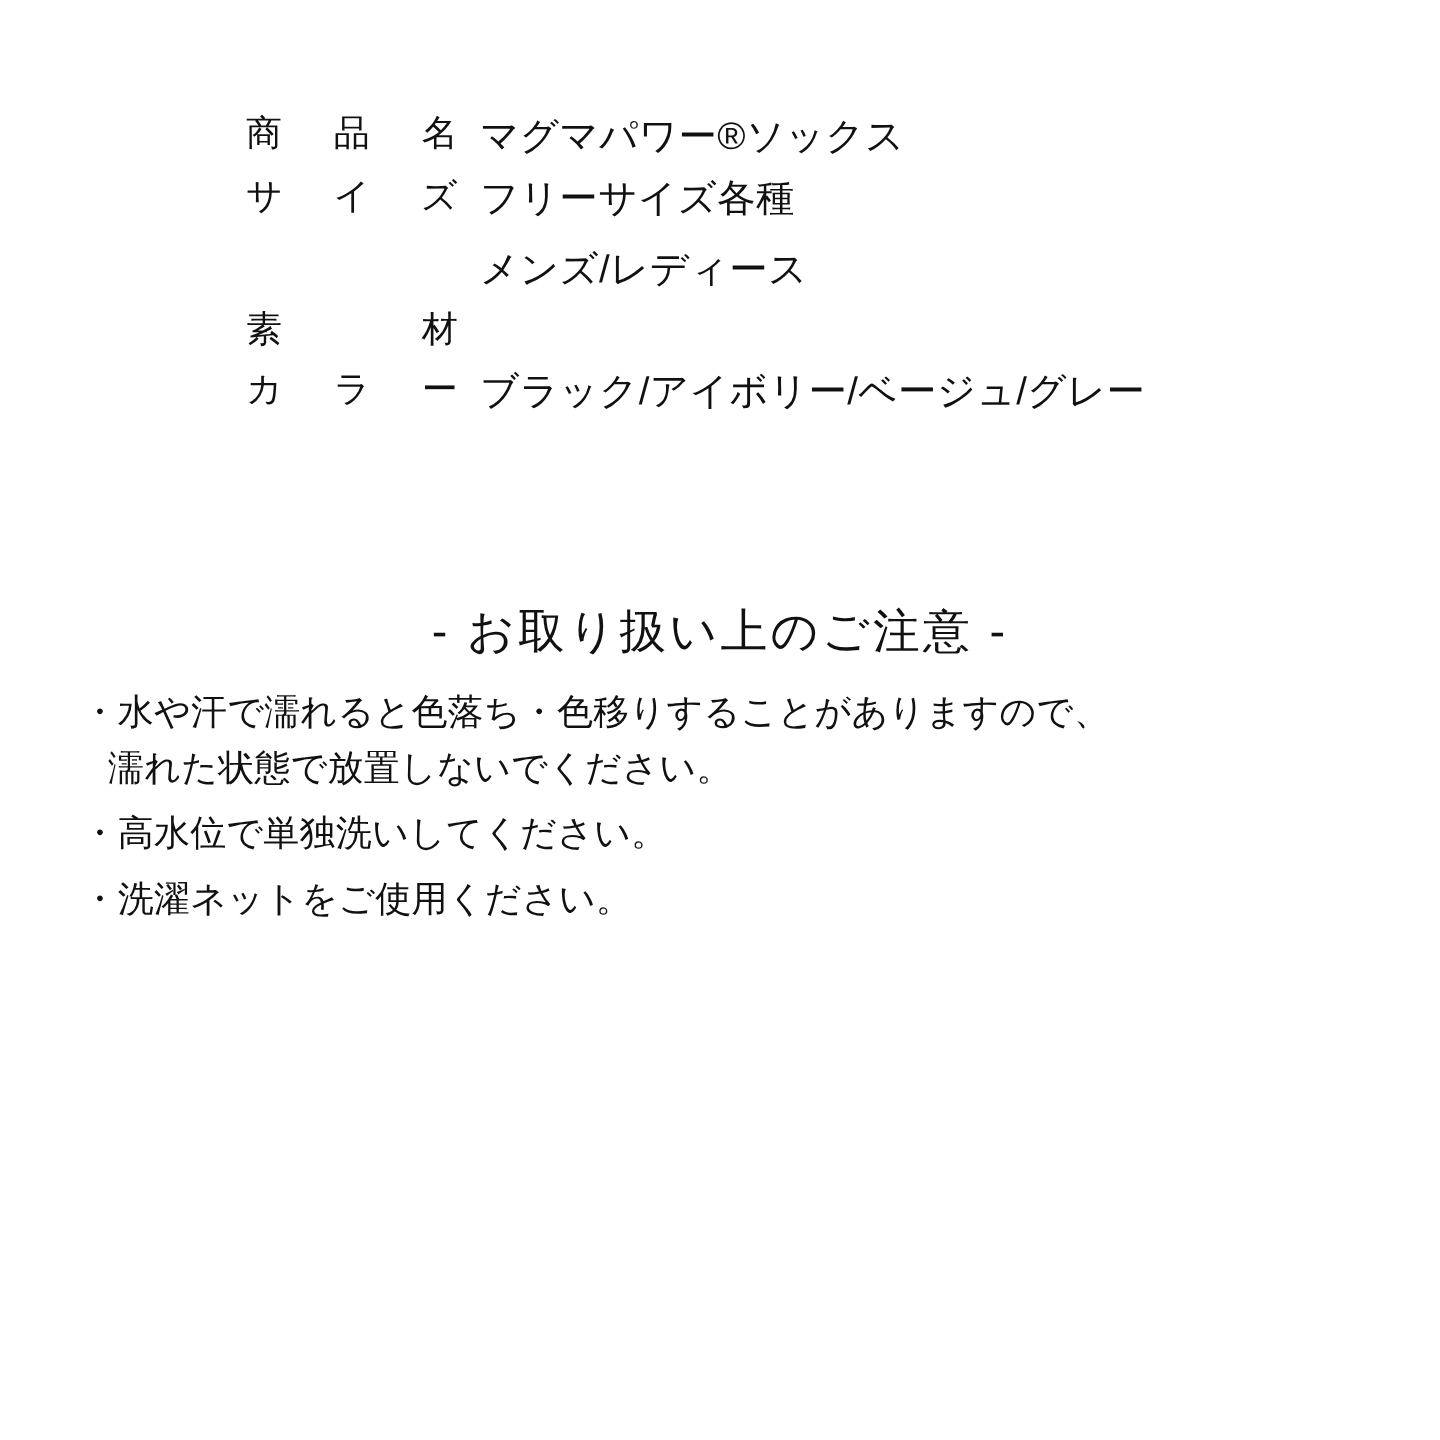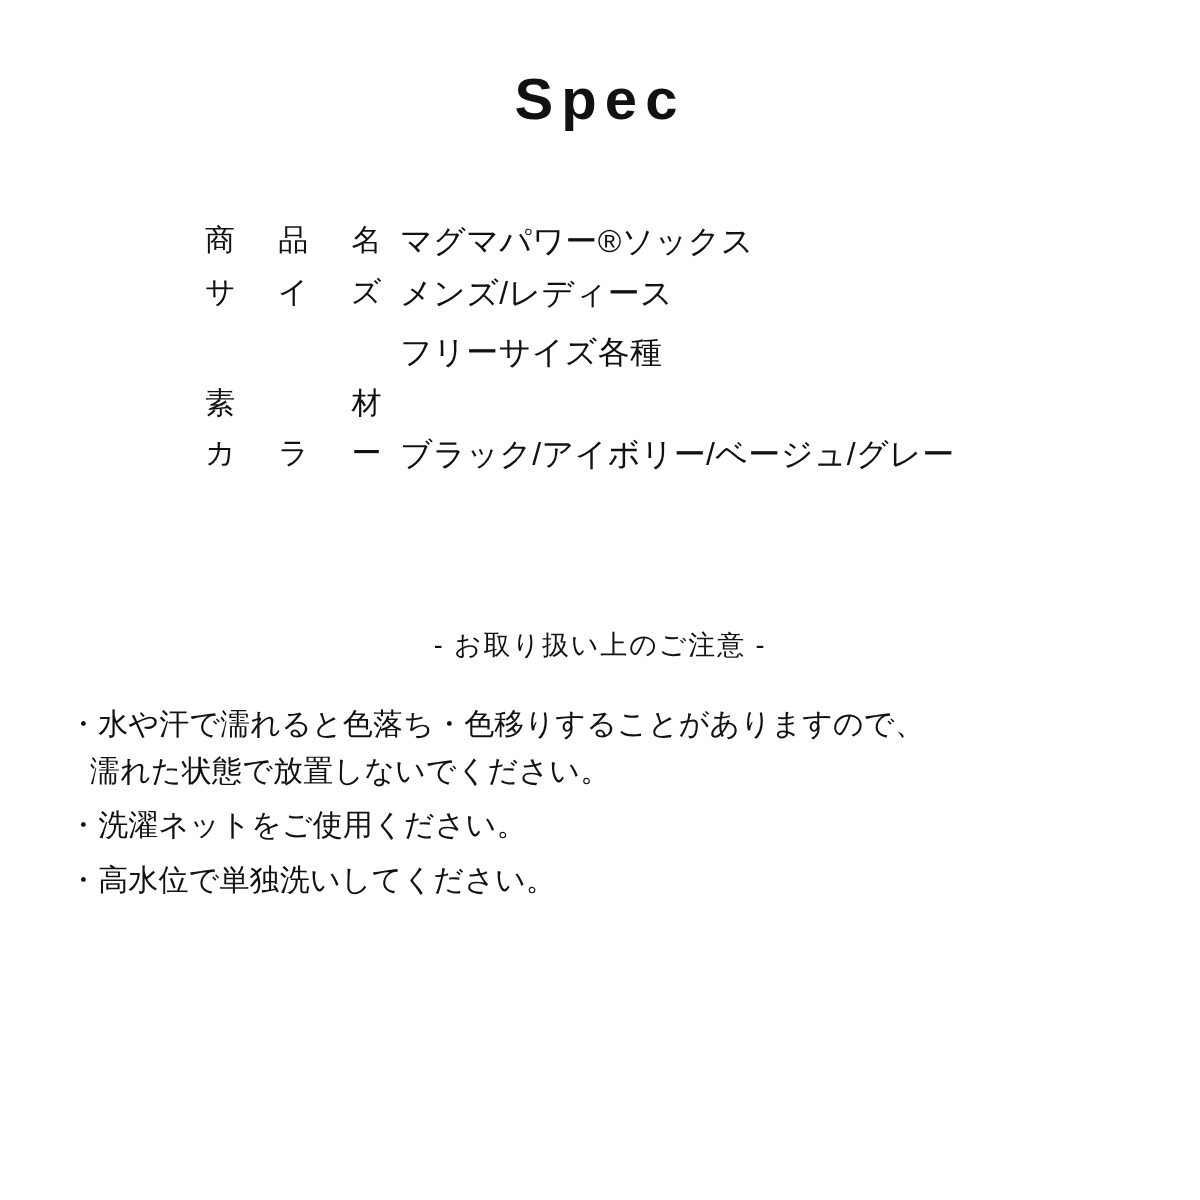--- a/index.html
+++ b/index.html
@@ -74,24 +74,24 @@
     margin-bottom: 0;
   }
 
   
   .care-block {
     margin-top: 150px;
     width: 1200px;
   }
   .care-heading {
     text-align: center;
-    font-size: 27px;
+    font-size: 39px;
     letter-spacing: 0.07em;
     color: #111111;
-    margin-bottom: 38px;
+    margin-bottom: 18px;
   }
   .care-list {
     margin-left: 68px;
     width: 960px;
   }
   .care-item {
     font-size: 30px;
     line-height: 1.55;
     color: #111111;
     margin-bottom: 8px;
@@ -99,21 +99,20 @@
   }
   .care-sub {
     padding-left: 22px;
   }
 </style>
 </head>
 <body>
 
 <div class="page">
 
-  <div class="spec-title">Spec</div>
 
   <div class="spec-table">
 
     <div class="spec-row">
       <div class="spec-label">
         <span class="ch">商</span>
         <span class="ch">品</span>
         <span class="ch">名</span>
       </div>
       <div class="spec-values">
@@ -121,22 +120,22 @@
       </div>
     </div>
 
     <div class="spec-row">
       <div class="spec-label">
         <span class="ch">サ</span>
         <span class="ch">イ</span>
         <span class="ch">ズ</span>
       </div>
       <div class="spec-values">
+        <div class="spec-value-line">フリーサイズ各種</div>
         <div class="spec-value-line">メンズ/レディース</div>
-        <div class="spec-value-line">フリーサイズ各種</div>
       </div>
     </div>
 
     <div class="spec-row">
       <div class="spec-label">
         <span class="ch">素</span>
         <span class="ch">材</span>
       </div>
       <div class="spec-values">
       </div>
@@ -156,21 +155,21 @@
   </div>
 
   <div class="care-block">
     <div class="care-heading">- お取り扱い上のご注意 -</div>
     <div class="care-list">
       <div class="care-item">
         <div>・水や汗で濡れると色落ち・色移りすることがありますので、</div>
         <div class="care-sub">濡れた状態で放置しないでください。</div>
       </div>
       <div class="care-item">
-        <div>・洗濯ネットをご使用ください。</div>
+        <div>・高水位で単独洗いしてください。</div>
       </div>
       <div class="care-item">
-        <div>・高水位で単独洗いしてください。</div>
+        <div>・洗濯ネットをご使用ください。</div>
       </div>
     </div>
   </div>
 
 </div>
 
 </body></html>

